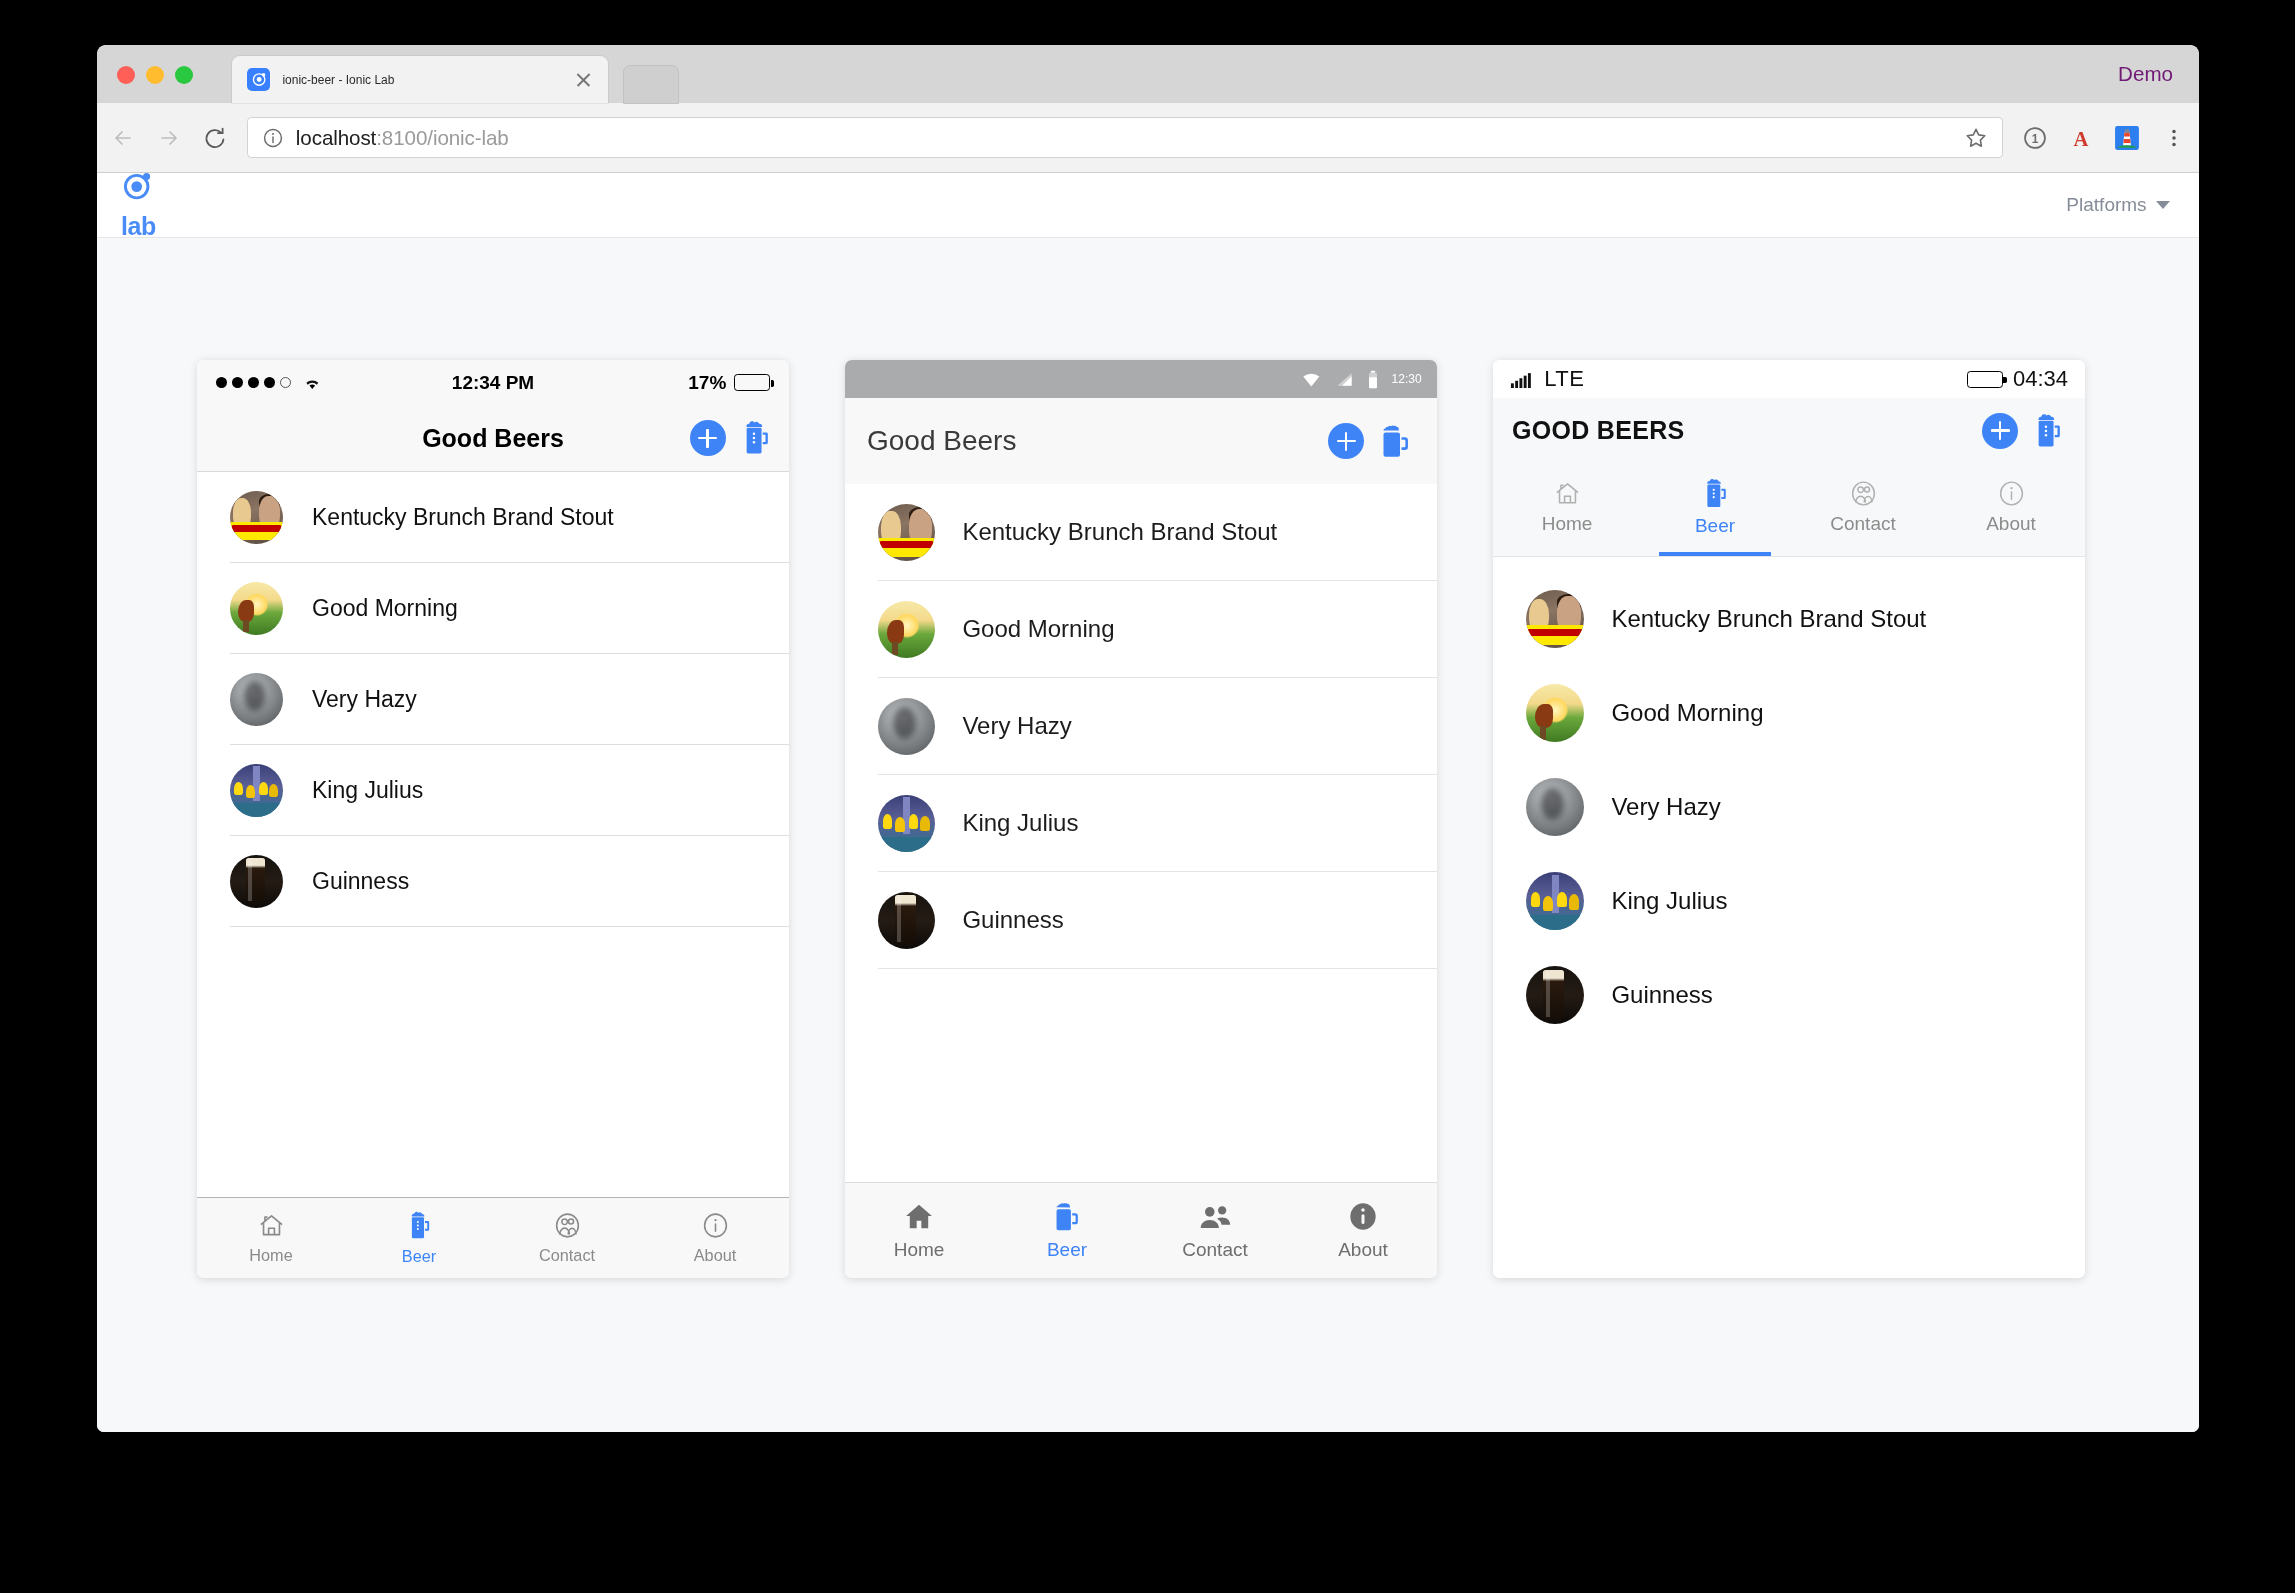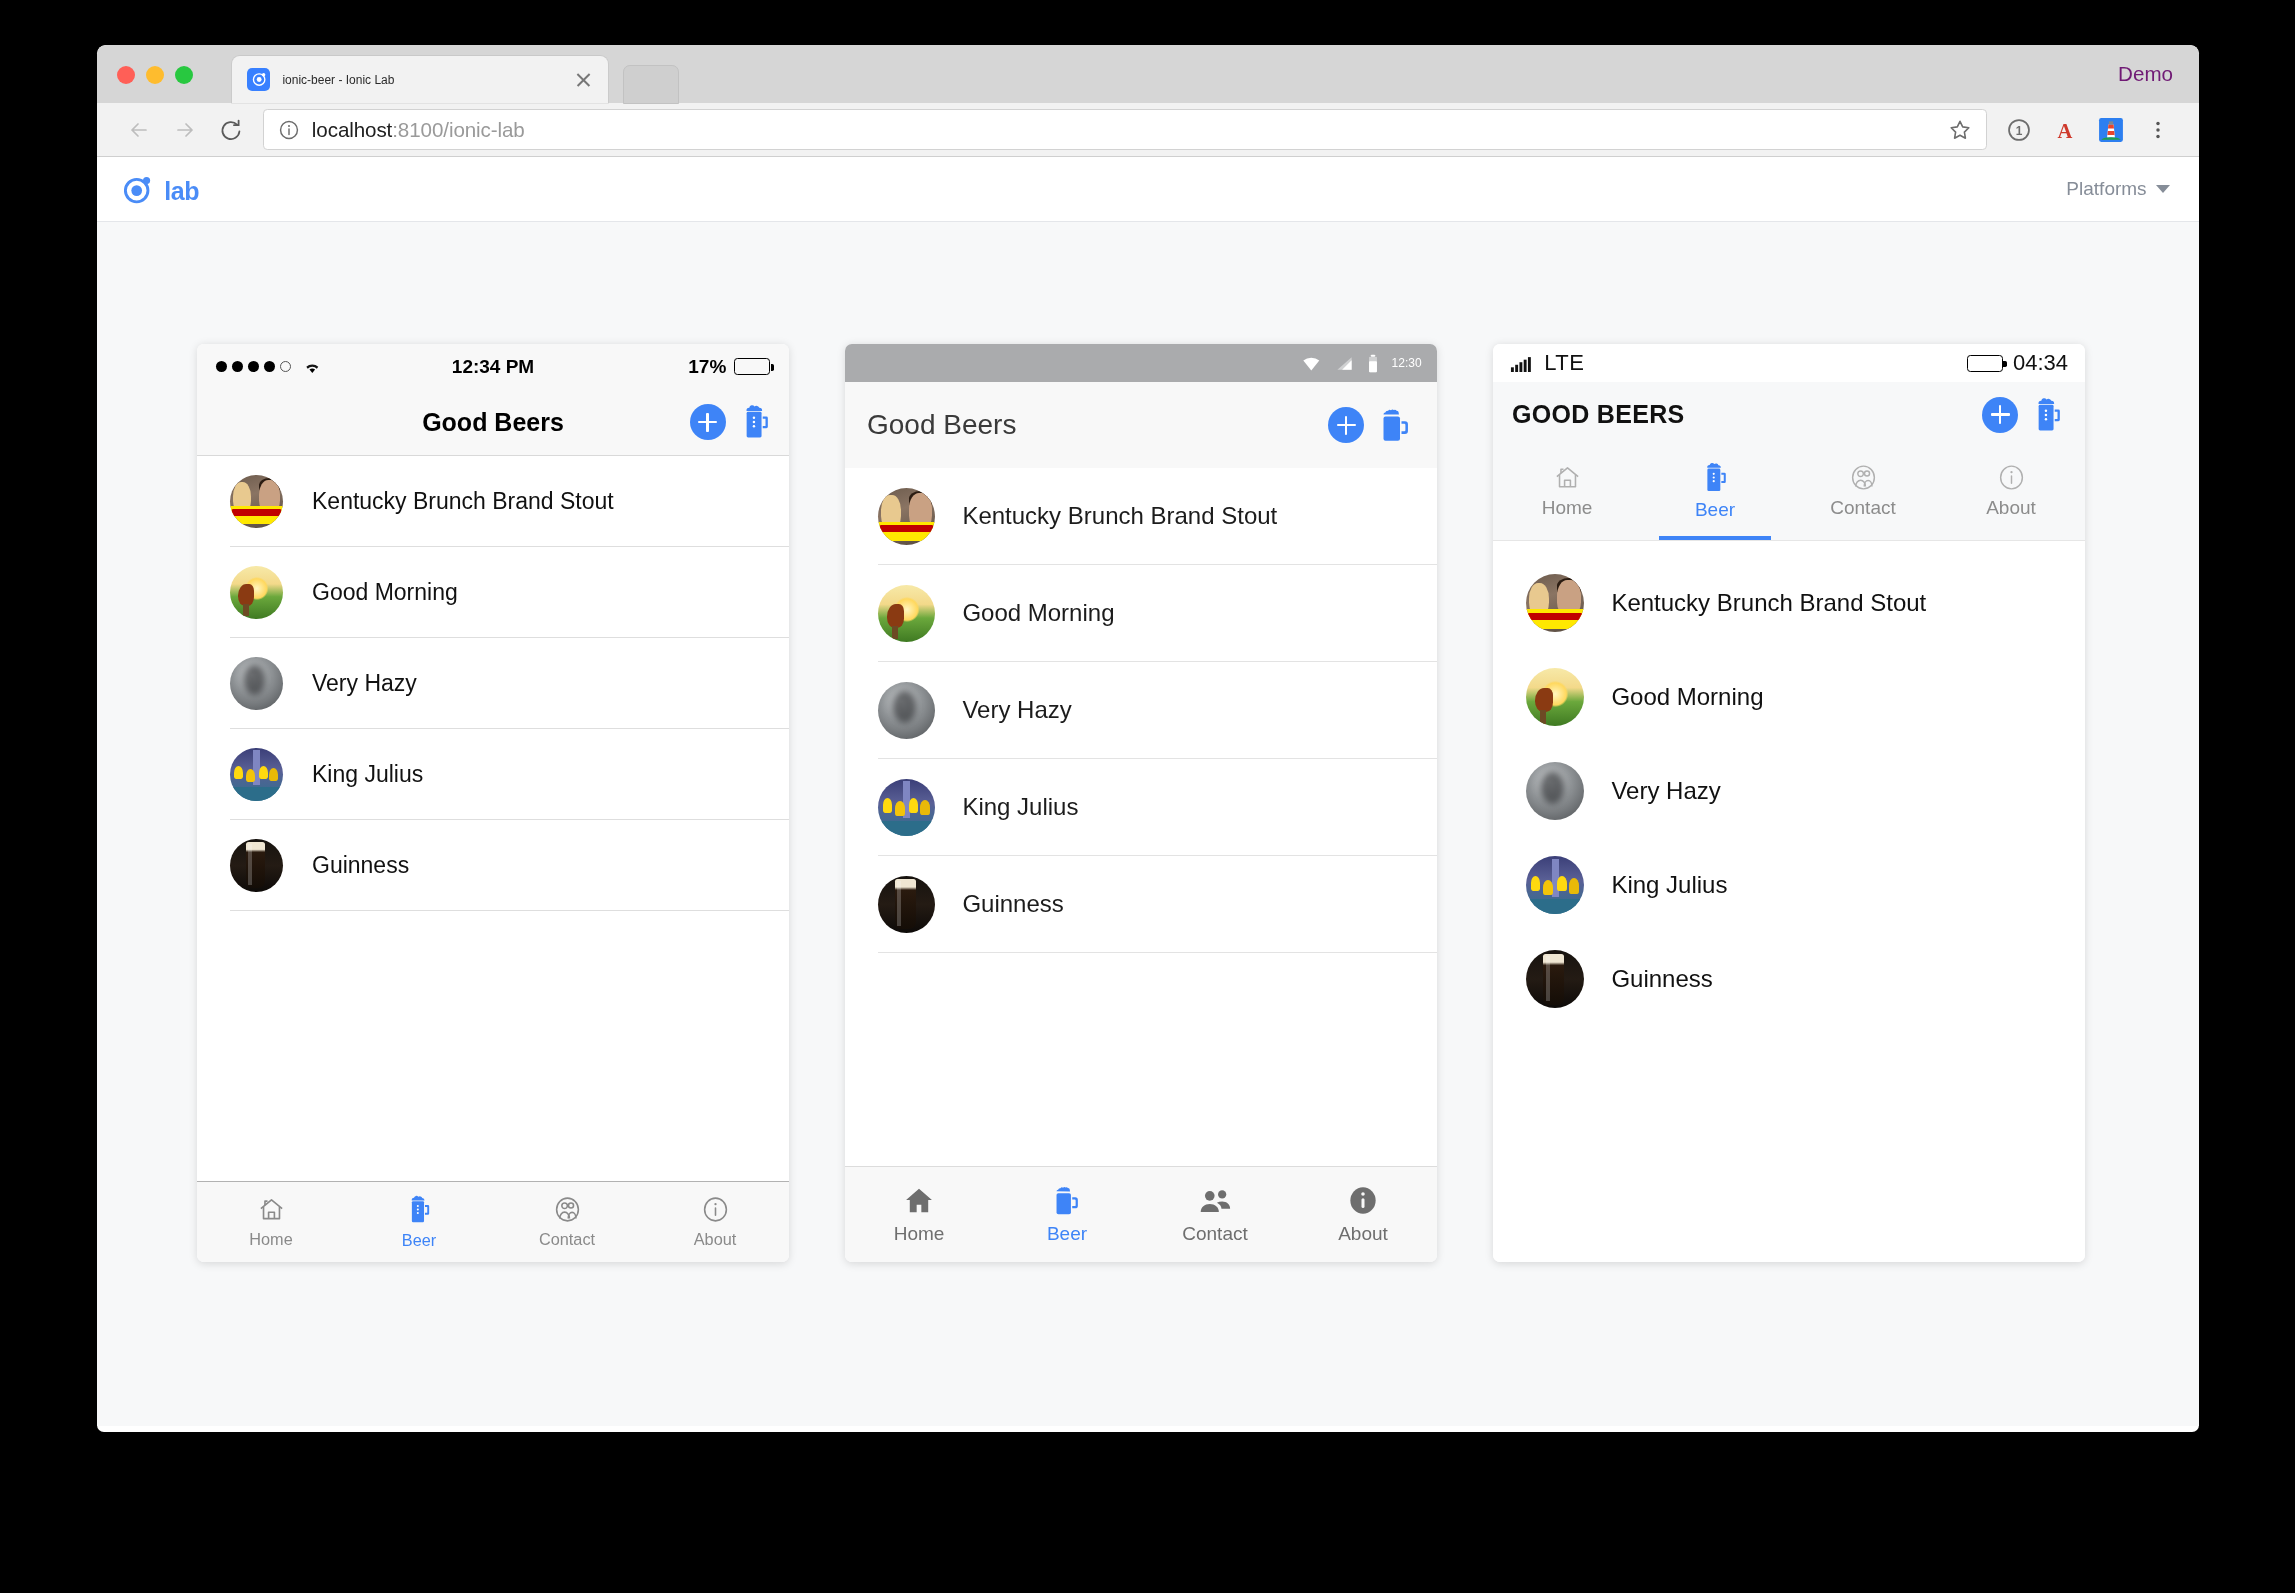--- a/index.html
+++ b/index.html
@@ -69,23 +69,23 @@
     background: #cfcfcf; border-radius: 6.9px 6.9px 0 0;
     border: 0.9px solid #c2c2c2;
   }
   .demo-label {
     position: absolute; right: 26px; top: 17px;
     font-size: 20.6px; color: #701a75;
   }
 
   
   .toolbar {
-    height: 54px; background: #f2f2f2;
+    height: 70px; background: #f2f2f2;
     border-bottom: 0.9px solid #cfcfcf;
-    display: flex; align-items: center; padding: 0 21px;
+    display: flex; align-items: center; padding: 0 5px;
   }
   .nav-btn {
     width: 41px; height: 41px; margin-right: 5.1px; flex: none;
     display: flex; align-items: center; justify-content: center;
   }
   .omnibox {
     flex: 1; height: 41px; margin: 0 6.9px 0 6.9px;
     background: #fff; border: 0.9px solid #d2d2d2; border-radius: 4.3px;
     display: flex; align-items: center; padding: 0 13.7px;
   }
@@ -96,21 +96,21 @@
     display: flex; align-items: center; justify-content: center;
   }
 
   
   .lab-header {
     height: 65px; background: #fff;
     border-bottom: 0.9px solid #e4e6ea;
     display: flex; align-items: center;
     padding: 0 29px 0 24px;
   }
-  .lab-brand { display: flex; align-items: flex-end; gap: 10.3px; }
+  .lab-brand { display: flex; align-items: flex-start; gap: 10.3px; flex-direction: column; }
   .lab-brand-text {
     font-size: 25px; font-weight: 700; color: #4a8cf7; letter-spacing: -0.4px;
   }
   .platforms {
     margin-left: auto; font-size: 19px; color: #868d98;
     display: flex; align-items: center; gap: 9.4px;
   }
   .caret-down {
     width: 0; height: 0;
     border-left: 7.7px solid transparent; border-right: 7.7px solid transparent;

